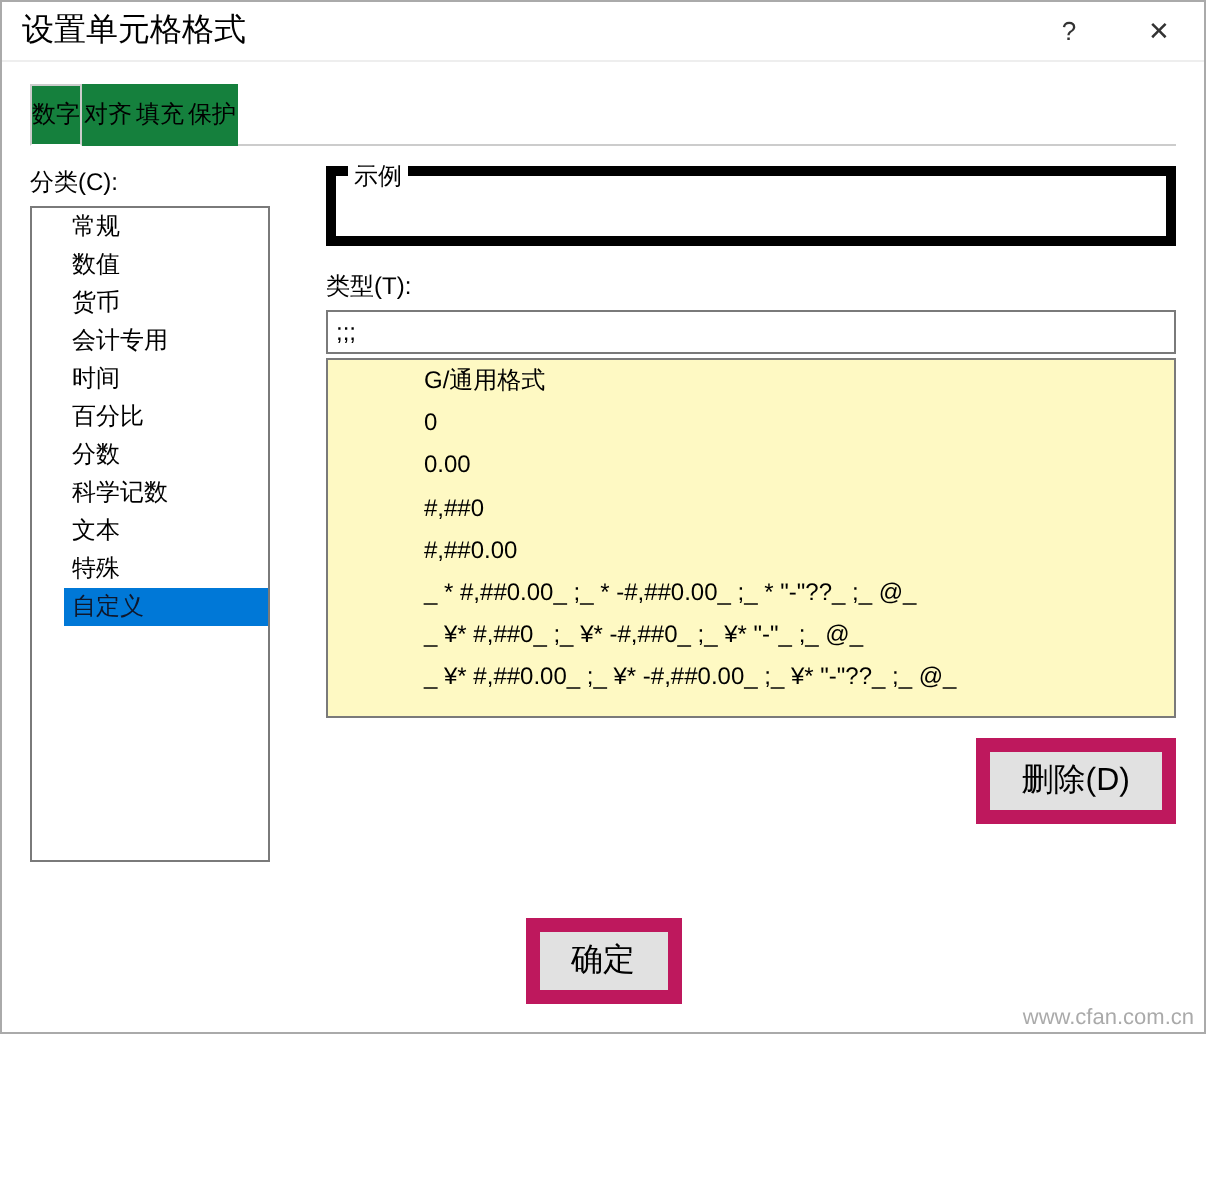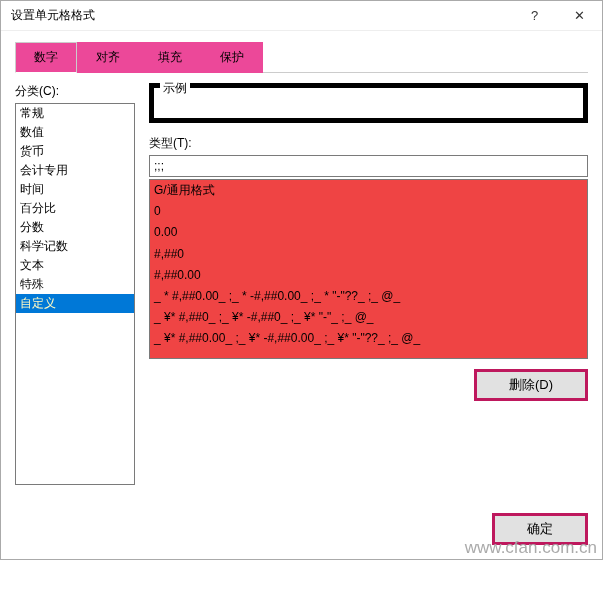--- a/index.html
+++ b/index.html
@@ -16,67 +16,68 @@
     background: #fff;
   }
   .titlebar {
     height: 30px;
     display: flex;
     align-items: center;
     justify-content: space-between;
     padding-left: 10px;
     border-bottom: 1px solid #eee;
   }
-  .titlebar .title { font-size: 12px; }
+  .titlebar .title { font-size: 16px; }
   .winbtns { display: flex; }
   .winbtn {
     width: 45px;
     height: 30px;
     display: flex;
     align-items: center;
     justify-content: center;
     font-size: 13px;
     color: #333;
     cursor: pointer;
   }
   .content { padding: 10px 14px 14px 14px; }
   .tabs {
     display: flex;
     border-bottom: 1px solid #ccc;
     margin-bottom: 10px;
   }
   .tab {
-    padding: 6px 18px;
+    padding: 6px 0;
     border: 1px solid transparent;
     border-bottom: none;
     cursor: pointer;
     position: relative;
     top: 1px;
-    background: #ec4899;
+    background: #15803d;
   }
   .tab.active {
     border-color: #ccc;
     border-bottom: 1px solid #fff;
   }
   .flex-area {
     display: flex;
-    gap: 14px;
+    gap: 28px;
     margin-top: 6px;
   }
   .left-col { width: 120px; }
   .right-col { flex: 1; }
   .field-label { margin-bottom: 3px; display: block; }
   .listbox {
     border: 1px solid #7a7a7a;
-    height: 382px;
+    height: 328px;
     overflow-y: auto;
     background: #fff;
+    padding-left: 16px;
   }
   .listbox .item { padding: 1px 4px; cursor: pointer; }
-  .listbox .item.selected { background: #0078d7; color: #fef9c3; }
+  .listbox .item.selected { background: #0078d7; color: #0f172a; }
   .sample-box {
     border: 5px solid #000000;
     height: 40px;
     position: relative;
     padding: 0 8px;
     margin-bottom: 12px;
   }
   .sample-box .legend {
     position: absolute;
     top: -8px;
@@ -91,52 +92,53 @@
     border: 1px solid #7a7a7a;
     font-family: inherit;
     font-size: 12px;
     outline: none;
     margin-bottom: 2px;
   }
   .type-list {
     border: 1px solid #7a7a7a;
     height: 180px;
     overflow-y: auto;
-    background: #ef4444;
+    background: #fef9c3;
     margin-bottom: 10px;
     position: relative;
+    padding-left: 44px;
   }
   .type-list .t-item {
     padding: 1px 4px;
     cursor: pointer;
     white-space: pre;
     line-height: 1.6;
   }
   .btn {
-    border: 3px solid #be185d;
+    border: 7px solid #be185d;
     background: #e1e1e1;
-    padding: 4px 32px;
+    padding: 4px 16px;
     font-family: inherit;
-    font-size: 13px;
+    font-size: 16px;
     cursor: pointer;
     min-width: 72px;
   }
   .row-right { display: flex; justify-content: flex-end; }
   .helptext { margin-top: 16px; margin-bottom: 40px; }
   .footer {
     display: flex;
-    justify-content: flex-end;
+    justify-content: center;
     gap: 10px;
     margin-top: 28px;
   }
   .watermark {
     position: absolute;
     right: 6px;
     bottom: 2px;
-    font-size: 17px;
+    font-size: 11px;
     color: #aaa;
     pointer-events: none;
   }
   .outer { position: relative; width: 603px; }
   
   .type-list::-webkit-scrollbar, .listbox::-webkit-scrollbar { width: 17px; }
   .type-list::-webkit-scrollbar-track, .listbox::-webkit-scrollbar-track { background: #f0f0f0; }
   .type-list::-webkit-scrollbar-thumb, .listbox::-webkit-scrollbar-thumb { background: #c2c2c2; }
 </style>
 </head>

